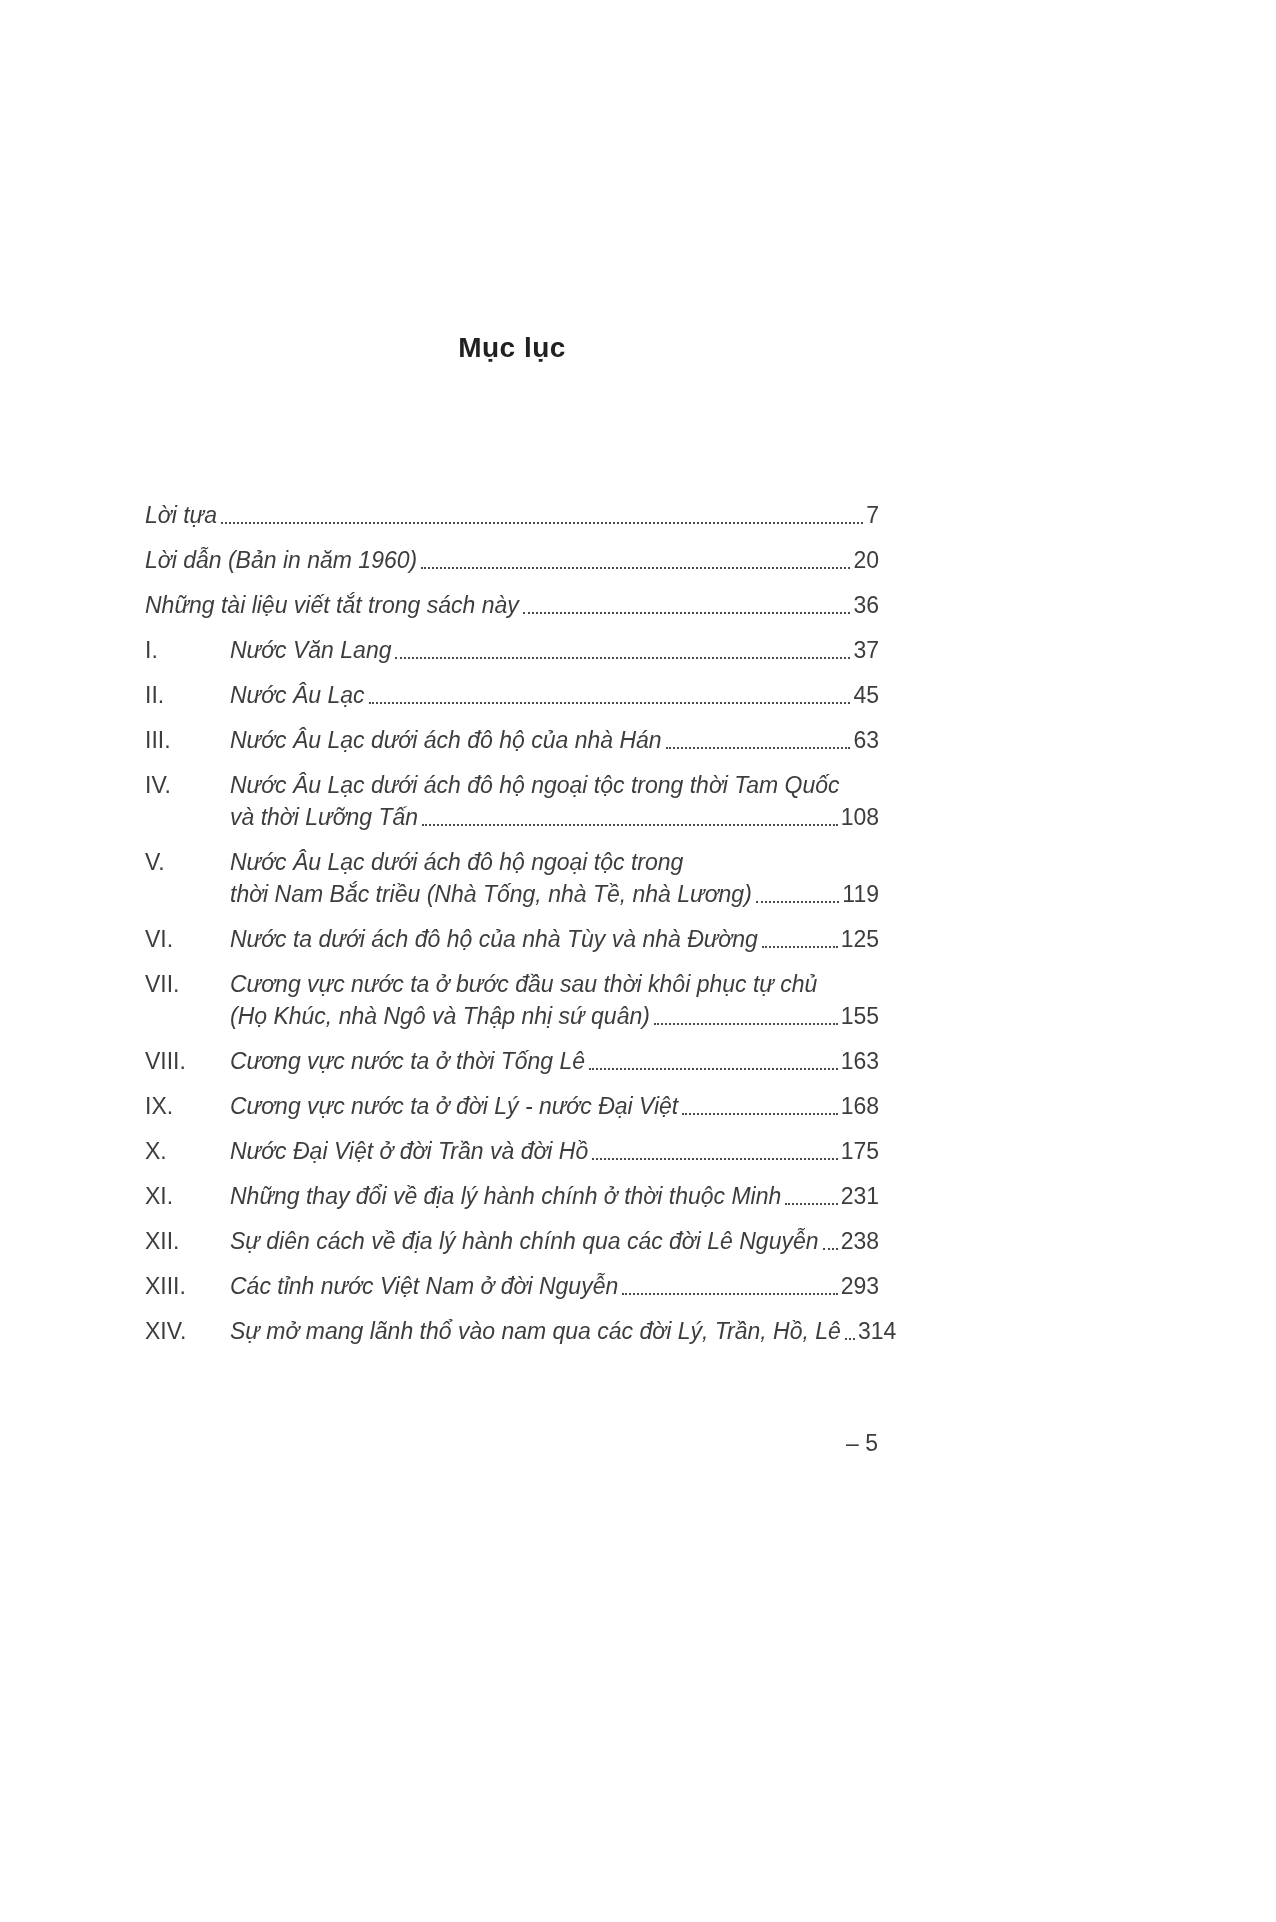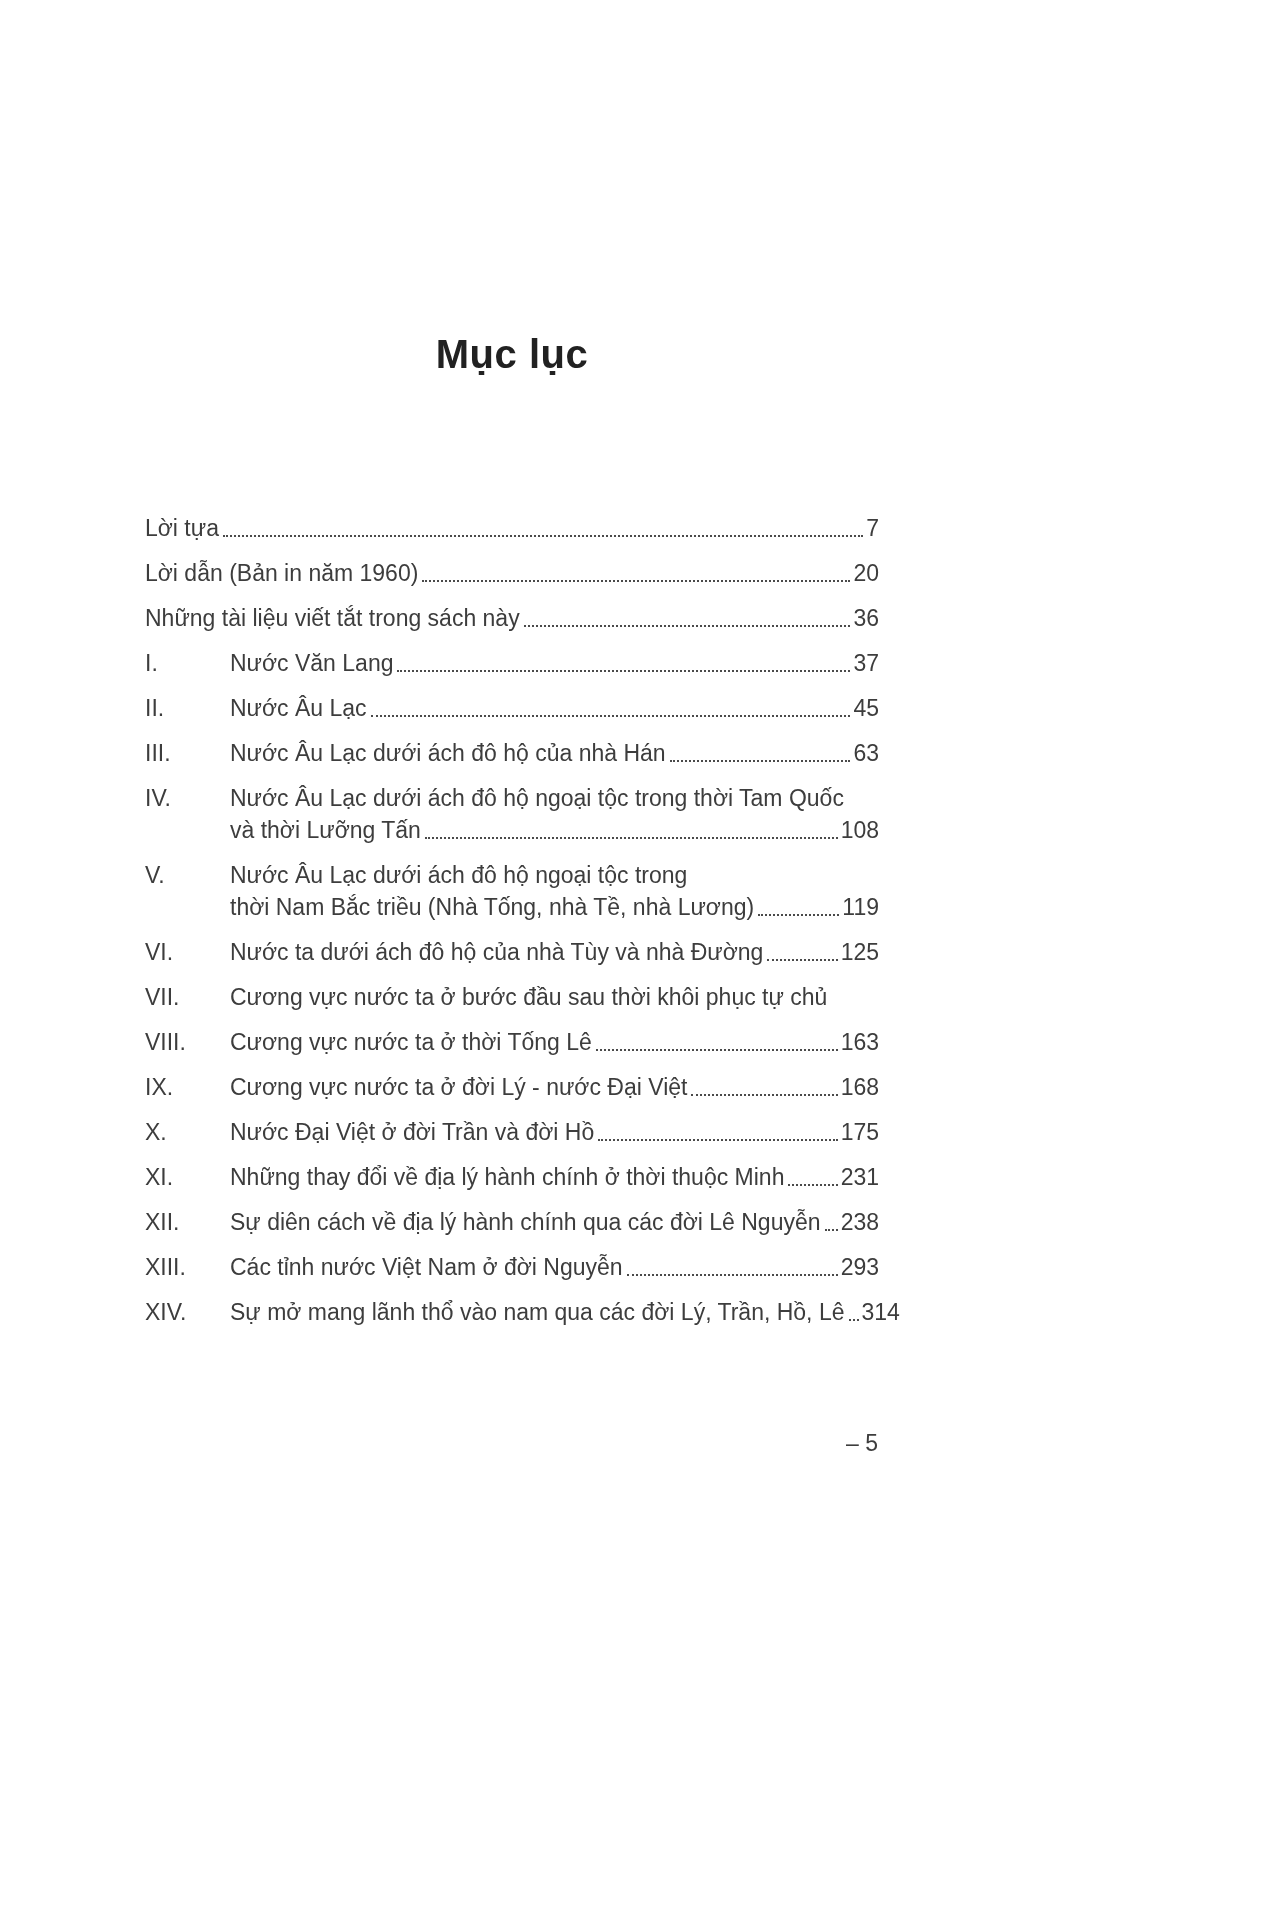--- a/index.html
+++ b/index.html
@@ -14,36 +14,36 @@
   }
   .content {
     position: absolute;
     left: 145px;
     top: 0;
     width: 734px;
   }
   .title {
     margin: 332px 0 0 0;
     text-align: center;
-    font-size: 40px;
+    font-size: 28px;
     font-weight: 700;
     color: #212121;
     letter-spacing: 0.5px;
   }
   .toc {
     margin-top: 135px;
     font-size: 23px;
     color: #3d3d3d;
   }
   .toc-row { margin-bottom: 13px; }
   .chapter-row { display: flex; }
   .numeral { flex: 0 0 65px; line-height: 32px; }
   .entry-body { flex: 1; min-width: 0; margin-left: 20px; }
   .toc-line { display: flex; align-items: baseline; line-height: 32px; }
-  .entry-label { white-space: nowrap; }
+  .entry-label { white-space: nowrap; font-style: italic; }
   .leader {
     flex: 1 1 auto;
     min-width: 10px;
     margin: 0 3px 7px 4px;
     border-bottom: 2px dotted #4a4a4a;
     align-self: flex-end;
   }
   .page-num { white-space: nowrap; }
   .chapters { margin-top: 12px; }
   .page-footer {
@@ -150,20 +150,25 @@
                 <span class="page-num">125</span>
               </div>
             </div>
           </div>
           <div class="toc-row chapter-row">
             <span class="numeral">VII.</span>
             <div class="entry-body">
               <div class="toc-line">
                 <span class="entry-label">Cương vực nước ta ở bước đầu sau thời khôi phục tự chủ</span>
               </div>
+              <div class="toc-line">
+                <span class="entry-label">(Họ Khúc, nhà Ngô và Thập nhị sứ quân)</span>
+                <span class="leader"></span>
+                <span class="page-num">155</span>
+              </div>
             </div>
           </div>
           <div class="toc-row chapter-row">
             <span class="numeral">VIII.</span>
             <div class="entry-body">
               <div class="toc-line">
                 <span class="entry-label">Cương vực nước ta ở thời Tống Lê</span>
                 <span class="leader"></span>
                 <span class="page-num">163</span>
               </div>

